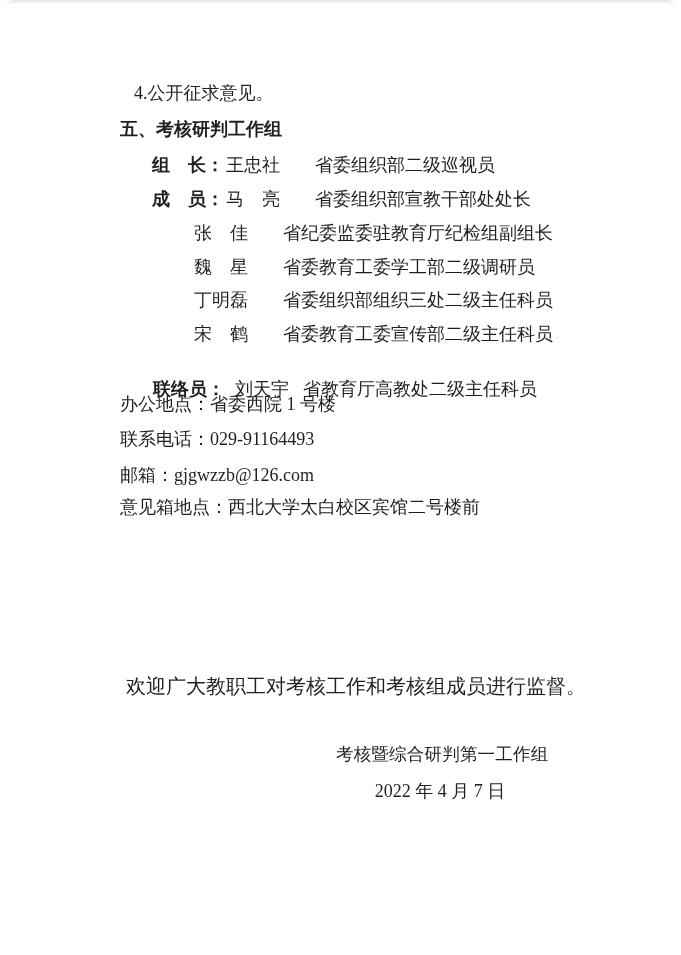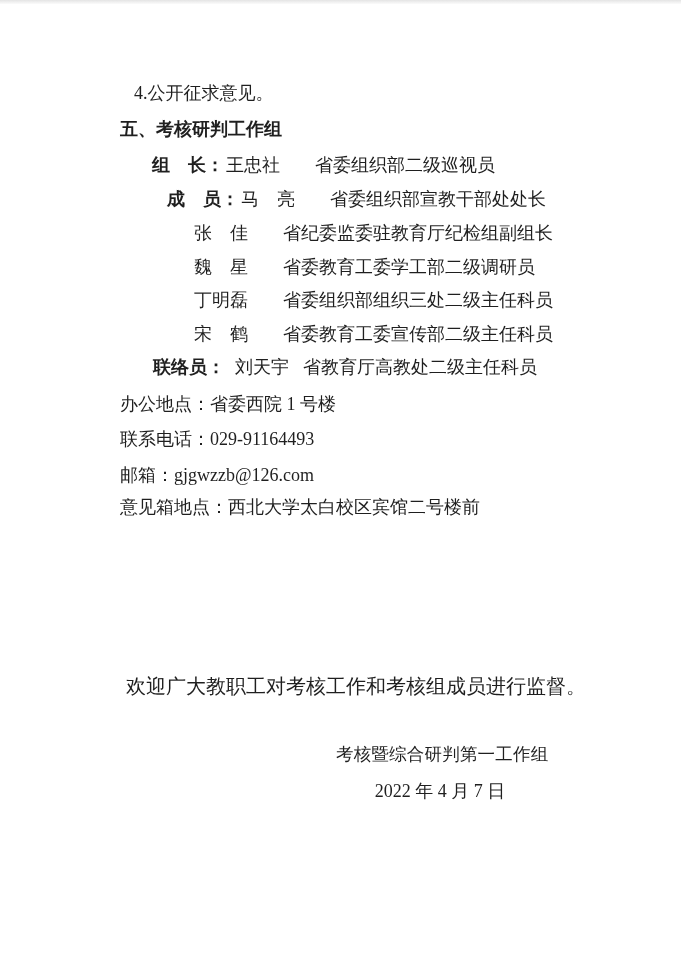--- a/index.html
+++ b/index.html
@@ -8,20 +8,21 @@
     background: #ffffff;
   }
   .page {
     position: relative;
     width: 681px;
     height: 955px;
     background: #ffffff;
     overflow: hidden;
     font-family: "Liberation Serif", "DejaVu Serif", serif;
     color: #1f1f1f;
+    border-radius: 15px;
   }
   .top-edge {
     position: absolute;
     left: 0; top: 0;
     width: 100%; height: 4px;
     background: linear-gradient(#e4e4e4, #fbfbfb);
   }
   .line {
     position: absolute;
     white-space: nowrap;
@@ -37,21 +38,21 @@
     text-align: right;
   }
   .lbl {
     display: inline-block;
     font-family: "Liberation Sans", "DejaVu Sans", sans-serif;
     font-weight: bold;
   }
   .lbl-74 { width: 74px; margin-left: 32px; }
   .lbl-82 { width: 82px; margin-left: 33px; }
   .pname { display: inline-block; width: 89px; }
-  .pname-68 { display: inline-block; width: 68px; }
+  .pname-68 { display: inline-block; width: 68px; margin-top: 22px; }
   .para {
     position: absolute;
     left: 90px;
     width: 523px;
     font-size: 20px;
     line-height: 34px;
     text-align: justify;
     text-indent: 36px;
     margin: 0;
   }
@@ -74,21 +75,21 @@
   <div class="top-edge"></div>
 
   <div class="line" style="left:134px; top:76px">4.公开征求意见。</div>
 
   <h2 class="line heading" style="left:120px; top:112px">五、考核研判工作组</h2>
 
   <div class="line" style="left:120px; top:148px">
     <span class="lbl lbl-74">组　长：</span><span class="pname">王忠社</span><span>省委组织部二级巡视员</span>
   </div>
 
-  <div class="line" style="left:135px; top:182px">
+  <div class="line" style="left:120px; top:182px">
     <span class="lbl lbl-74">成　员：</span><span class="pname">马　亮</span><span>省委组织部宣教干部处处长</span>
   </div>
 
   <div class="line" style="left:194px; top:216px">
     <span class="pname">张　佳</span><span>省纪委监委驻教育厅纪检组副组长</span>
   </div>
 
   <div class="line" style="left:194px; top:250px">
     <span class="pname">魏　星</span><span>省委教育工委学工部二级调研员</span>
   </div>

